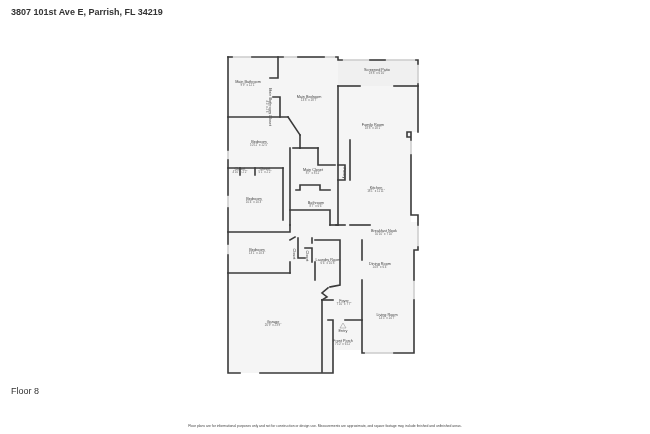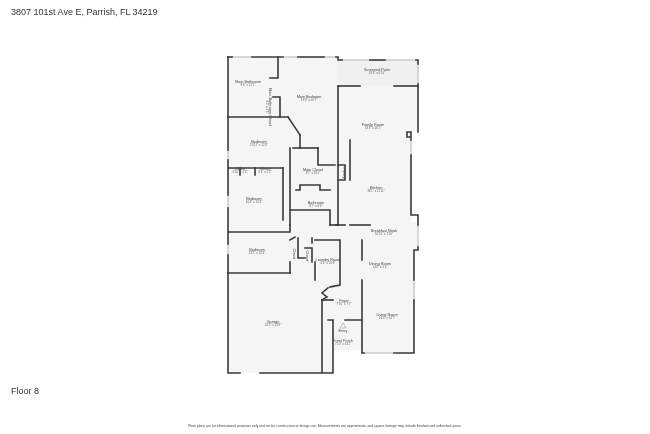--- a/index.html
+++ b/index.html
@@ -1,17 +1,17 @@
 <!DOCTYPE html>
 <html><head>
 <meta charset="utf-8">
 <style>
   html, body { margin:0; padding:0; background:#ffffff; }
   body { width:650px; height:434px; position:relative; overflow:hidden; font-family:"Liberation Sans", sans-serif; color:#333; }
-  .title { position:absolute; left:11px; top:7px; font-size:9px; font-weight:normal; color:#333; }
+  .title { position:absolute; left:11px; top:7px; font-size:9px; font-weight:bold; color:#333; }
   .floor { position:absolute; left:11px; top:386px; font-size:9px; color:#333; }
   .disclaimer { position:absolute; left:0; width:650px; top:424px; text-align:center; font-size:3.4px; color:#444; }
   svg.plan { position:absolute; left:0; top:0; }
   .room { position:absolute; text-align:center; transform:translate(-50%,-50%); line-height:1.15; white-space:nowrap; }
   .room .n { font-size:3.8px; color:#444; display:block; }
   .room .d { font-size:3px; color:#666; display:block; }
   .vert { transform:translate(-50%,-50%) rotate(90deg); }
 </style>
 </head>
 <body>

